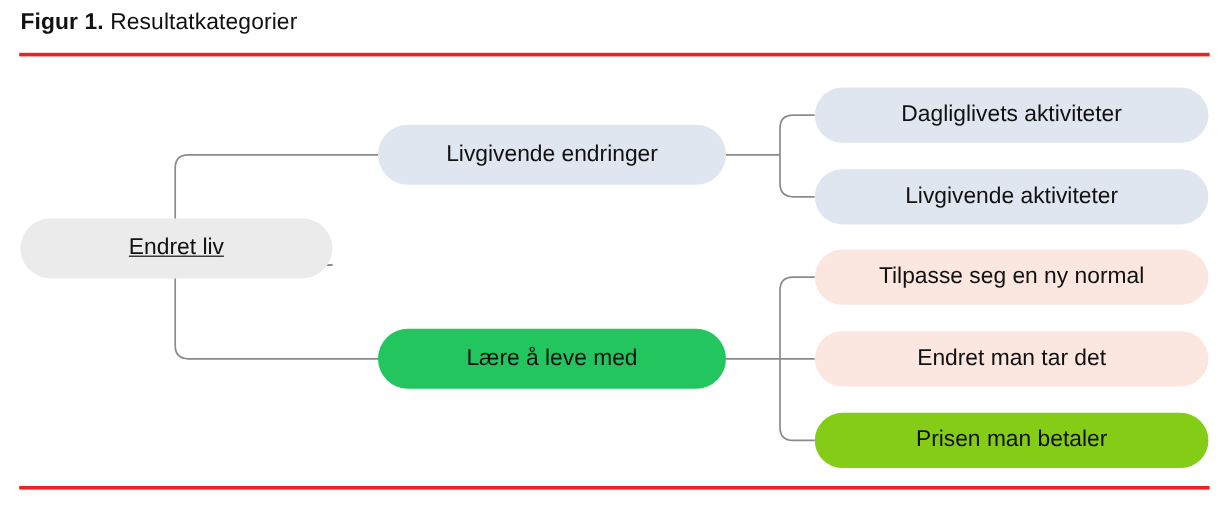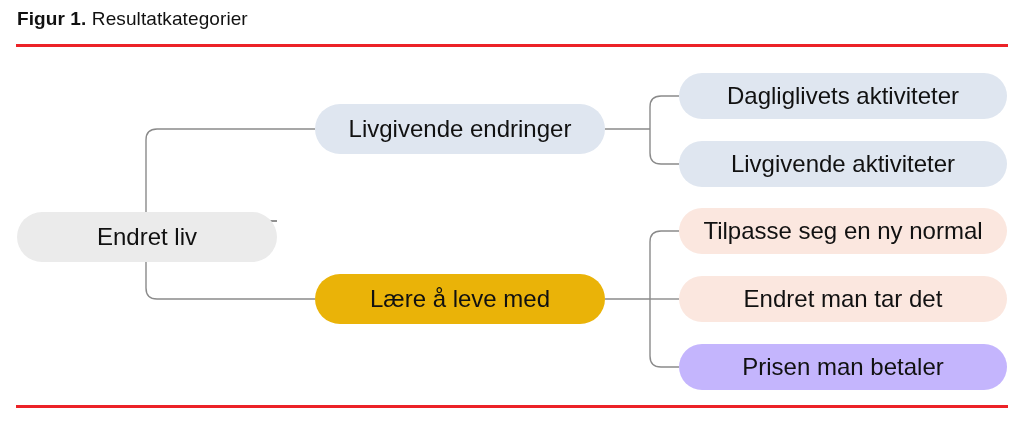--- a/index.html
+++ b/index.html
@@ -64,49 +64,50 @@
   }
 
   
   .node {
     position: absolute;
     box-sizing: border-box;
     display: flex;
     align-items: center;
     justify-content: center;
     border-radius: 999px;
-    font-size: 24px;
+    font-size: 19px;
     color: #111111;
     text-align: center;
     line-height: 1.1;
     padding: 0 14px;
     white-space: nowrap;
   }
 
   .node-root {
-    left: 17px;  top: 212px;  width: 260px; height: 50px;
+    left: 17px;  top: 182px;  width: 260px; height: 50px;
     background: #ebebeb;
+    text-decoration: underline;
   }
   .node-l2-a {
     left: 315px; top: 104px;  width: 290px; height: 50px;
     background: #dfe6f0;
   }
   .node-l2-b {
     left: 315px; top: 274px;  width: 290px; height: 50px;
-    background: #eab308;
+    background: #22c55e;
   }
 
   .node-l3 {
     left: 679px; width: 328px; height: 46px;
   }
   .node-l3-1 { top: 73px;  background: #dfe6f0; }
   .node-l3-2 { top: 141px; background: #dfe6f0; }
   .node-l3-3 { top: 208px; background: #fbe7df; }
   .node-l3-4 { top: 276px; background: #fbe7df; }
-  .node-l3-5 { top: 344px; background: #c4b5fd; }
+  .node-l3-5 { top: 344px; background: #84cc16; }
 </style>
 </head>
 <body>
 
 <div id="figure-root">
 
   <div class="caption">
     <span class="cap-label">Figur 1.</span>
     <span class="cap-text">Resultatkategorier</span>
   </div>

